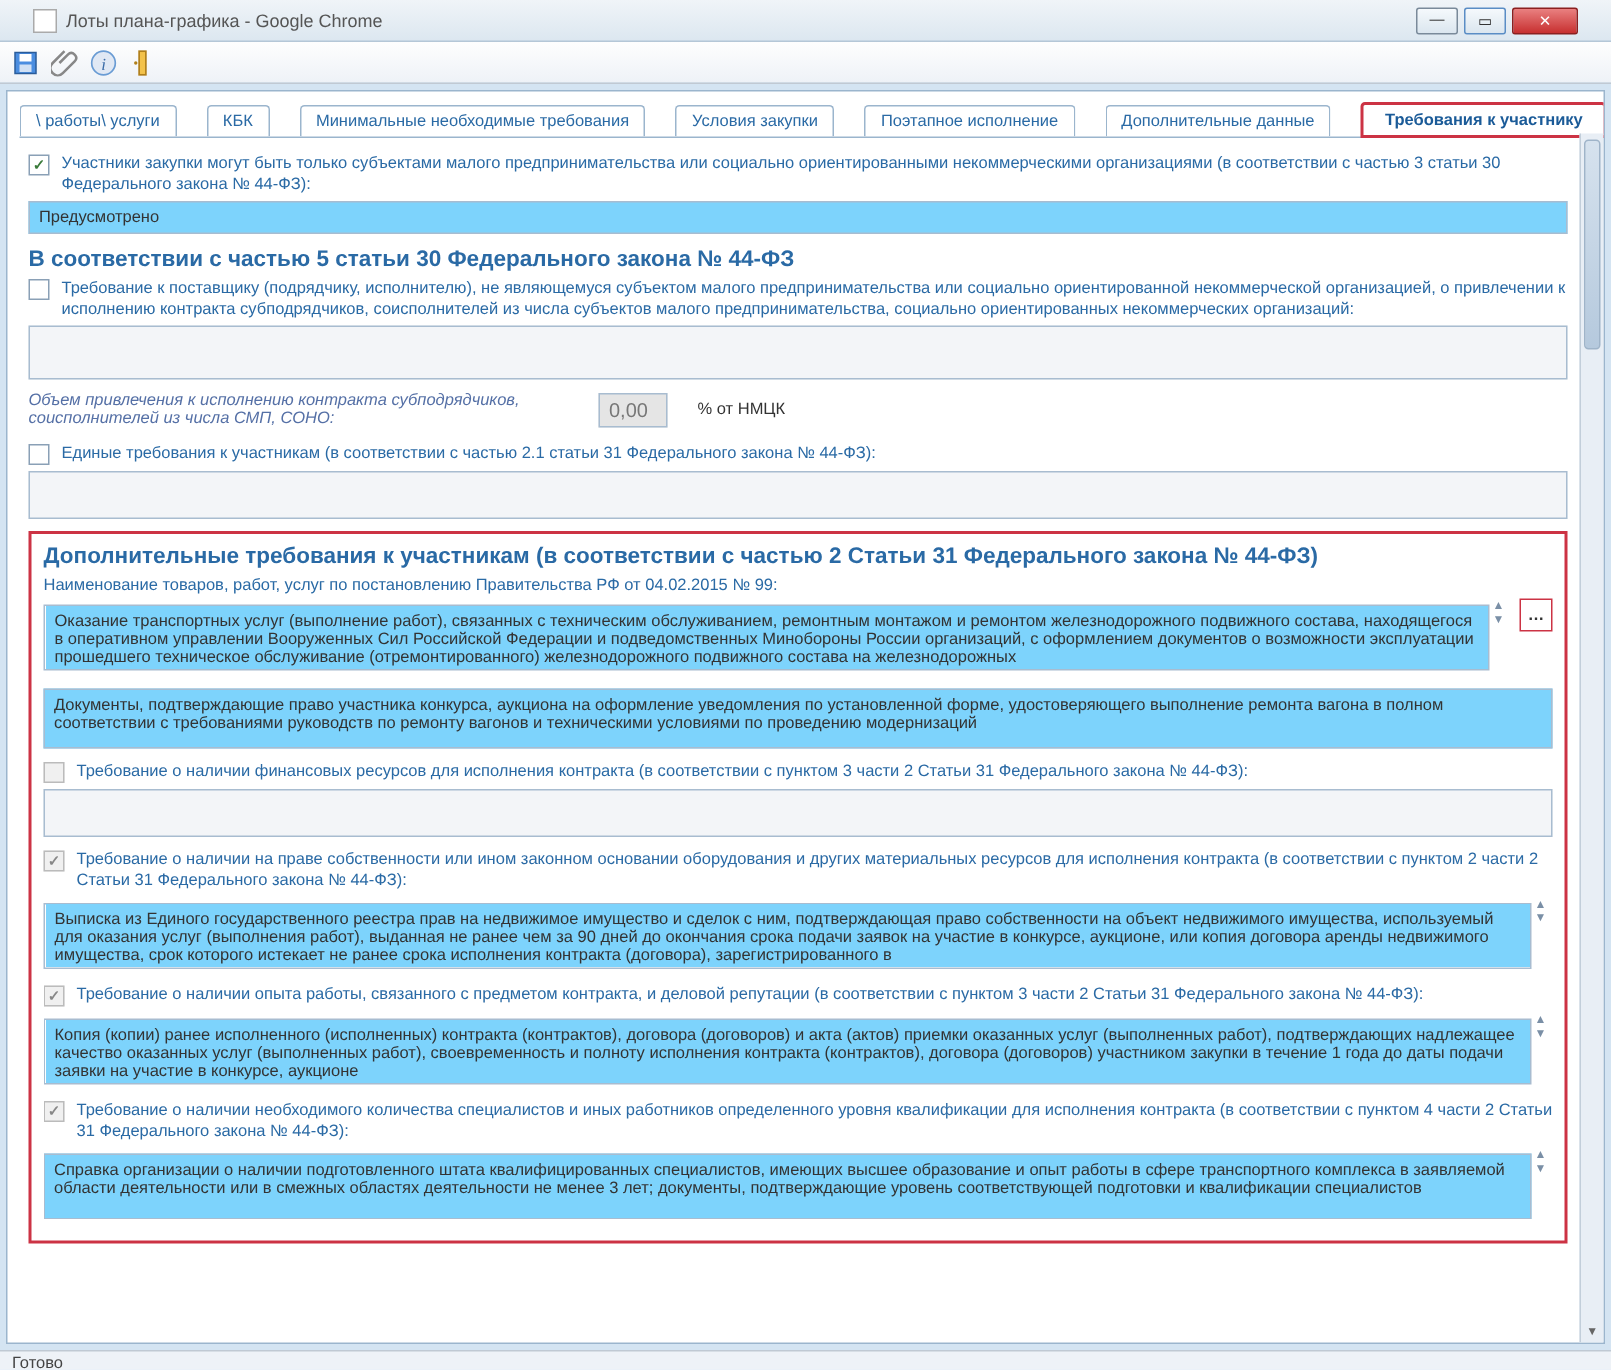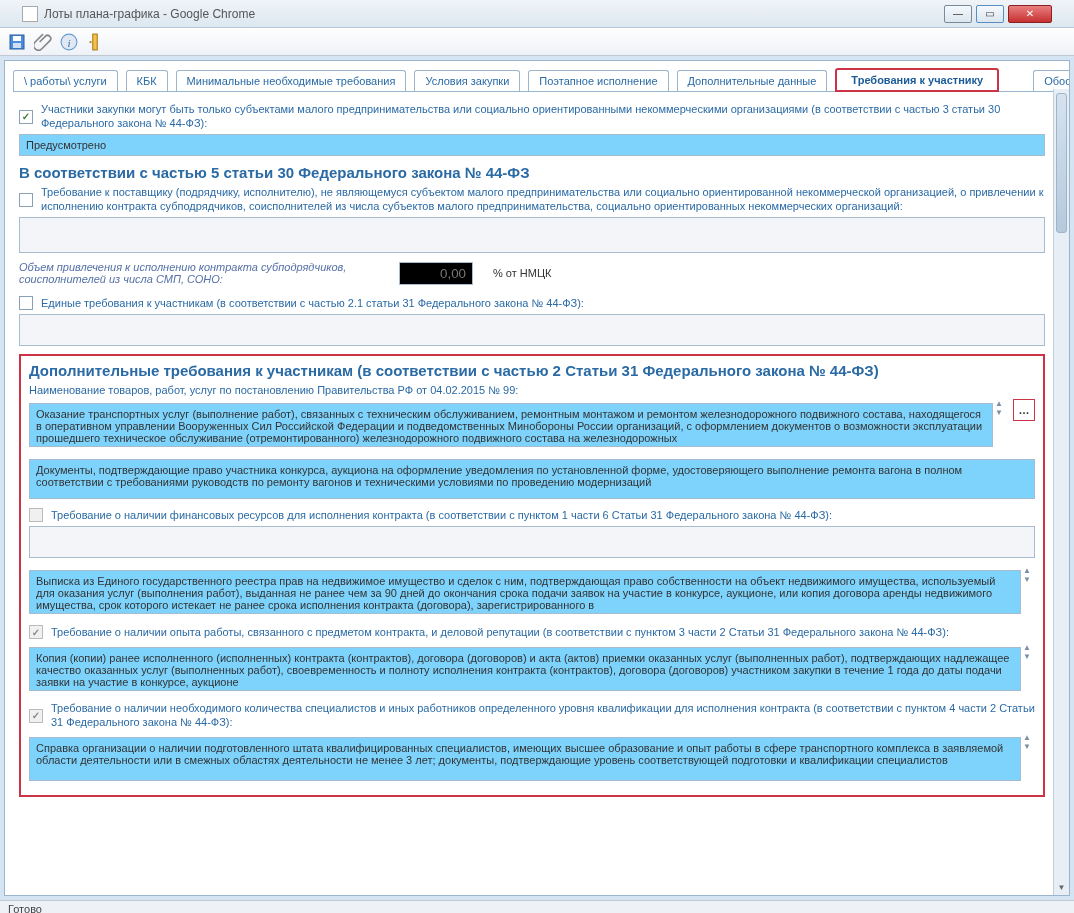--- a/index.html
+++ b/index.html
@@ -53,21 +53,21 @@
     border:1px solid #9bb5cd;
     height: 836px;
     overflow:hidden;
     position:relative;
     display:flex;
     flex-direction:column;
   }
   .tabs-row {
     display:flex;
     padding: 6px 8px 0 8px;
-    gap:8px;
+    gap:20px;
     align-items:flex-end;
     flex-wrap:nowrap;
   }
   .tab {
     border:1px solid #9bb5cd;
     border-bottom:none;
     background:#fff;
     padding:4px 10px;
     font-size:11px;
     color:#2a6aa5;
@@ -103,21 +103,21 @@
     border-radius:3px; border:1px solid #9fb4c9;
   }
   .scrollbar-v .arrow { position:absolute; left:0; right:0; height:16px;
     display:flex;align-items:center;justify-content:center; font-size:8px; color:#666;}
   .scrollbar-v .arrow.top{top:0;} .scrollbar-v .arrow.bot{bottom:0;}
   .page-body {
     padding: 8px 24px 8px 14px;
     overflow:hidden;
     flex:1;
   }
-  .row { display:flex; align-items:center; margin:2px 0 4px 0;}
+  .row { display:flex; align-items:flex-start; margin:2px 0 4px 0;}
   .chk {
     width:14px; height:14px; border:1px solid #8aa0b6;
     background:#fff; margin-right:8px; margin-top:1px; flex-shrink:0;
     display:flex;align-items:center;justify-content:center; font-size:10px; color:#2e7d32;
   }
   .chk.checked::after { content:"✓"; color:#3a7b3a; font-weight:bold;}
   .chk.disabled { background:#f0f0f0; color:#999; border-color:#bbb;}
   .chk.disabled.checked::after { color:#888;}
   .lbl { color:#2a6aa5; line-height:14px; font-size:11px;}
   .txtbox {
@@ -141,22 +141,22 @@
   .group-red {
     border:2px solid #cc3344;
     padding:6px 8px;
     margin-top:6px;
   }
   .hr-percentage {
     display:flex; align-items:center; gap:20px; margin:6px 0 10px 0;
     font-style:italic; color:#5570a6;
   }
   .num-input {
-    width:74px; border:1px solid #a8bcd0; text-align:right;
-    padding:3px 6px; background:#000000; color:#777;
+    width:46px; border:1px solid #a8bcd0; 
+    padding:3px 6px; background:#e5e5e5; color:#777;
   }
   .ellipsis-btn {
     width:22px; height:22px; border:1px solid #cc3344;
     background:#fff; color:#333;
     display:flex;align-items:center;justify-content:center;
     font-weight:bold; cursor:pointer; flex-shrink:0;
     margin-left:6px;
   }
   .with-ellipsis { display:flex; align-items:flex-start;}
   .with-ellipsis .txtbox { flex:1;}
@@ -270,24 +270,28 @@
             <span>▲</span>
             <span>▼</span>
           </div>
         <div class="ellipsis-btn">…</div>
       </div>
 
       <textarea class="txtbox" style="height: 40px;">Документы, подтверждающие право участника конкурса, аукциона на оформление уведомления по установленной форме, удостоверяющего выполнение ремонта вагона в полном соответствии с требованиями руководств по ремонту вагонов и техническими условиями по проведению модернизаций</textarea>
 
       <div class="row">
         <div class="chk disabled"></div>
-        <div class="lbl">Требование о наличии финансовых ресурсов для исполнения контракта (в соответствии с пунктом 1 части 6 Статьи 31 Федерального закона № 44-ФЗ):</div>
+        <div class="lbl">Требование о наличии финансовых ресурсов для исполнения контракта (в соответствии с пунктом 3 части 2 Статьи 31 Федерального закона № 44-ФЗ):</div>
       </div>
       <div class="txtbox gray" style="height:32px"></div>
 
+      <div class="row">
+        <div class="chk checked disabled"></div>
+        <div class="lbl">Требование о наличии на праве собственности или ином законном основании оборудования и других материальных ресурсов для исполнения контракта (в соответствии с пунктом 2 части 2 Статьи 31 Федерального закона № 44-ФЗ):</div>
+      </div>
       <div class="with-ellipsis">
         <textarea class="txtbox tall" style="">Выписка из Единого государственного реестра прав на недвижимое имущество и сделок с ним, подтверждающая право собственности на объект недвижимого имущества, используемый для оказания услуг (выполнения работ), выданная не ранее чем за 90 дней до окончания срока подачи заявок на участие в конкурсе, аукционе, или копия договора аренды недвижимого имущества, срок которого истекает не ранее срока исполнения контракта (договора), зарегистрированного в</textarea>
         <div class="mini-scroll-arrows">
             <span>▲</span>
             <span>▼</span>
           </div>
       </div>
 
       <div class="row">
         <div class="chk checked disabled"></div>

